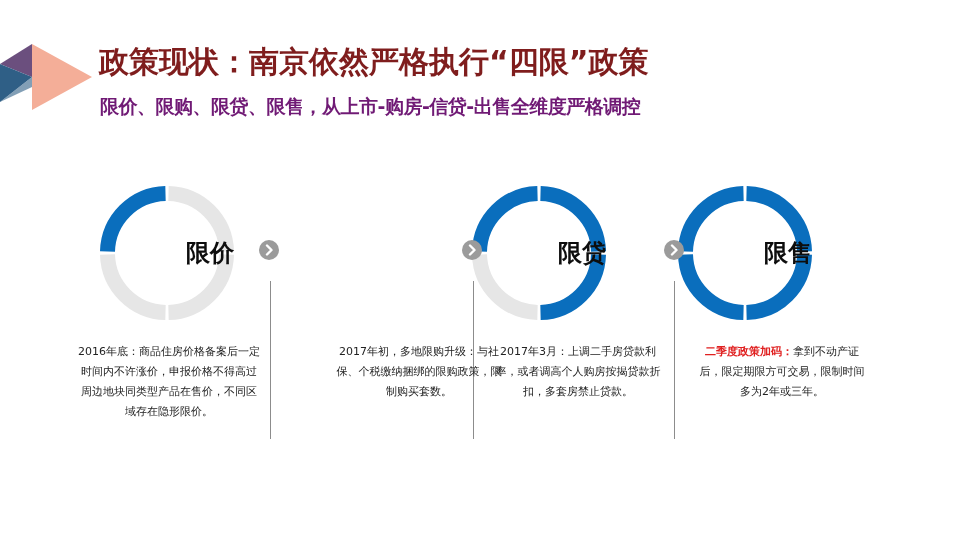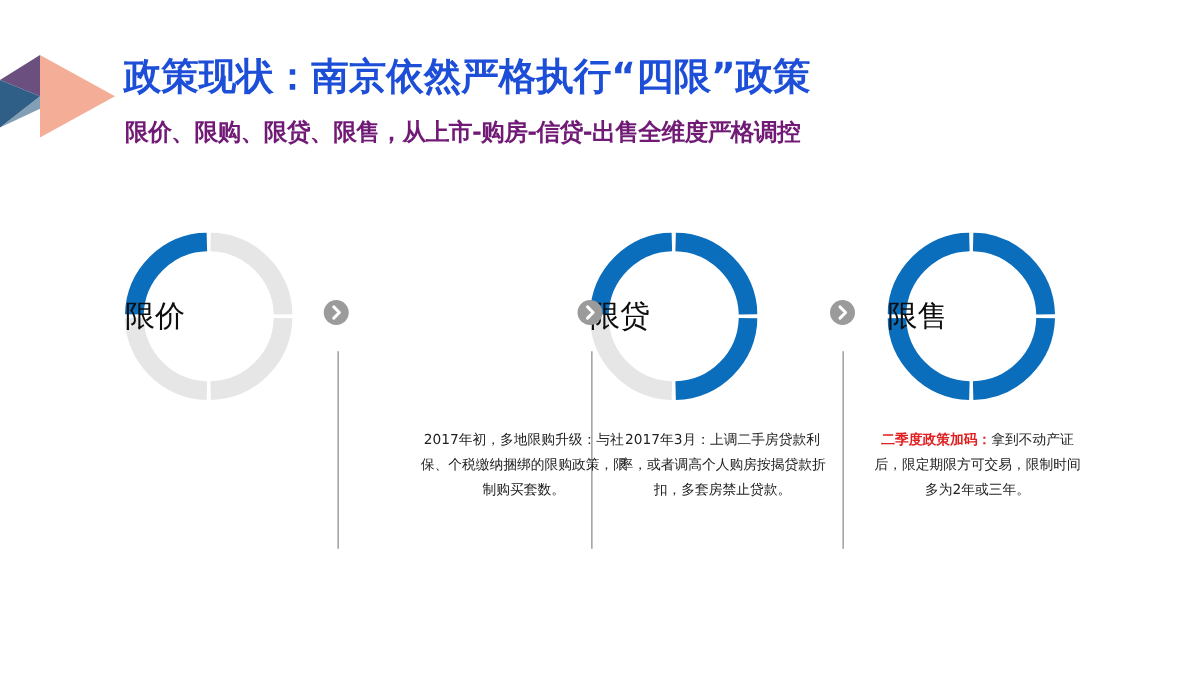--- a/index.html
+++ b/index.html
@@ -23,21 +23,21 @@
       top: 42px;
       width: 92px;
       height: 70px;
     }
     .title {
       position: absolute;
       left: 99px;
       top: 40px;
       font-size: 30px;
       font-weight: bold;
-      color: #1d4ed8;
+      color: #7f1d1d;
       letter-spacing: 0px;
       white-space: nowrap;
       line-height: 44px;
     }
     .subtitle {
       position: absolute;
       left: 100px;
       top: 92px;
       font-size: 19px;
       font-weight: bold;
@@ -57,23 +57,23 @@
       left: 0;
       top: 0;
     }
     .ring-label {
       position: absolute;
       left: 0;
       top: 0;
       width: 134px;
       height: 134px;
       line-height: 134px;
-      text-align: left;
+      text-align: right;
       font-size: 24px;
-      font-weight: normal;
+      font-weight: bold;
       color: #0d0d0d;
     }
     .arrow {
       position: absolute;
       top: 240px;
       width: 20px;
       height: 20px;
       border-radius: 50%;
       background: #9b9b9b;
     }
@@ -136,21 +136,21 @@
       <g fill="none" stroke-width="15">
         <path d="M 7.5 65.5 A 59.5 59.5 0 0 1 65.5 7.5" stroke="#0a6ebd"></path>
         <path d="M 68.5 7.5 A 59.5 59.5 0 0 1 126.5 65.5" stroke="#0a6ebd"></path>
         <path d="M 126.5 68.5 A 59.5 59.5 0 0 1 68.5 126.5" stroke="#0a6ebd"></path>
         <path d="M 65.5 126.5 A 59.5 59.5 0 0 1 7.5 68.5" stroke="#e6e6e6"></path>
       </g>
     </svg>
     <div class="ring-label">限贷</div>
   </div>
 
-  <div class="ring" style="left:710px;">
+  <div class="ring" style="left:678px;">
     <svg width="134" height="134" viewBox="0 0 134 134">
       <g fill="none" stroke-width="15">
         <path d="M 7.5 65.5 A 59.5 59.5 0 0 1 65.5 7.5" stroke="#0a6ebd"></path>
         <path d="M 68.5 7.5 A 59.5 59.5 0 0 1 126.5 65.5" stroke="#0a6ebd"></path>
         <path d="M 126.5 68.5 A 59.5 59.5 0 0 1 68.5 126.5" stroke="#0a6ebd"></path>
         <path d="M 65.5 126.5 A 59.5 59.5 0 0 1 7.5 68.5" stroke="#0a6ebd"></path>
       </g>
     </svg>
     <div class="ring-label">限售</div>
   </div>
@@ -168,20 +168,23 @@
   <div class="arrow" style="left:664px;">
     <svg width="20" height="20" viewBox="0 0 20 20">
         <polyline points="8,5.5 12.5,10 8,14.5" fill="none" stroke="#ffffff" stroke-width="2.4" stroke-linecap="round" stroke-linejoin="round"></polyline>
       </svg>
   </div>
 
   <div class="divider" style="left:270px;"></div>
   <div class="divider" style="left:473px;"></div>
   <div class="divider" style="left:674px;"></div>
 
+  <div class="desc" style="left:76px; width:186px;">
+    <span>2016年底：商品住房价格备案后一定时间内不许涨价，申报价格不得高过周边地块同类型产品在售价，不同区域存在隐形限价。</span>
+  </div>
   <div class="desc" style="left:286px; width:170px;margin-left:48px;">
     <span>2017年初，多地限购升级：与社保、个税缴纳捆绑的限购政策，限制购买套数。</span>
   </div>
   <div class="desc" style="left:495px; width:166px;text-align:center;">
     <span>2017年3月：上调二手房贷款利率，或者调高个人购房按揭贷款折扣，多套房禁止贷款。</span>
   </div>
   <div class="desc" style="left:698px; width:168px;">
     <span class="hl">二季度政策加码：</span><span>拿到不动产证后，限定期限方可交易，限制时间多为2年或三年。</span>
   </div>
 

